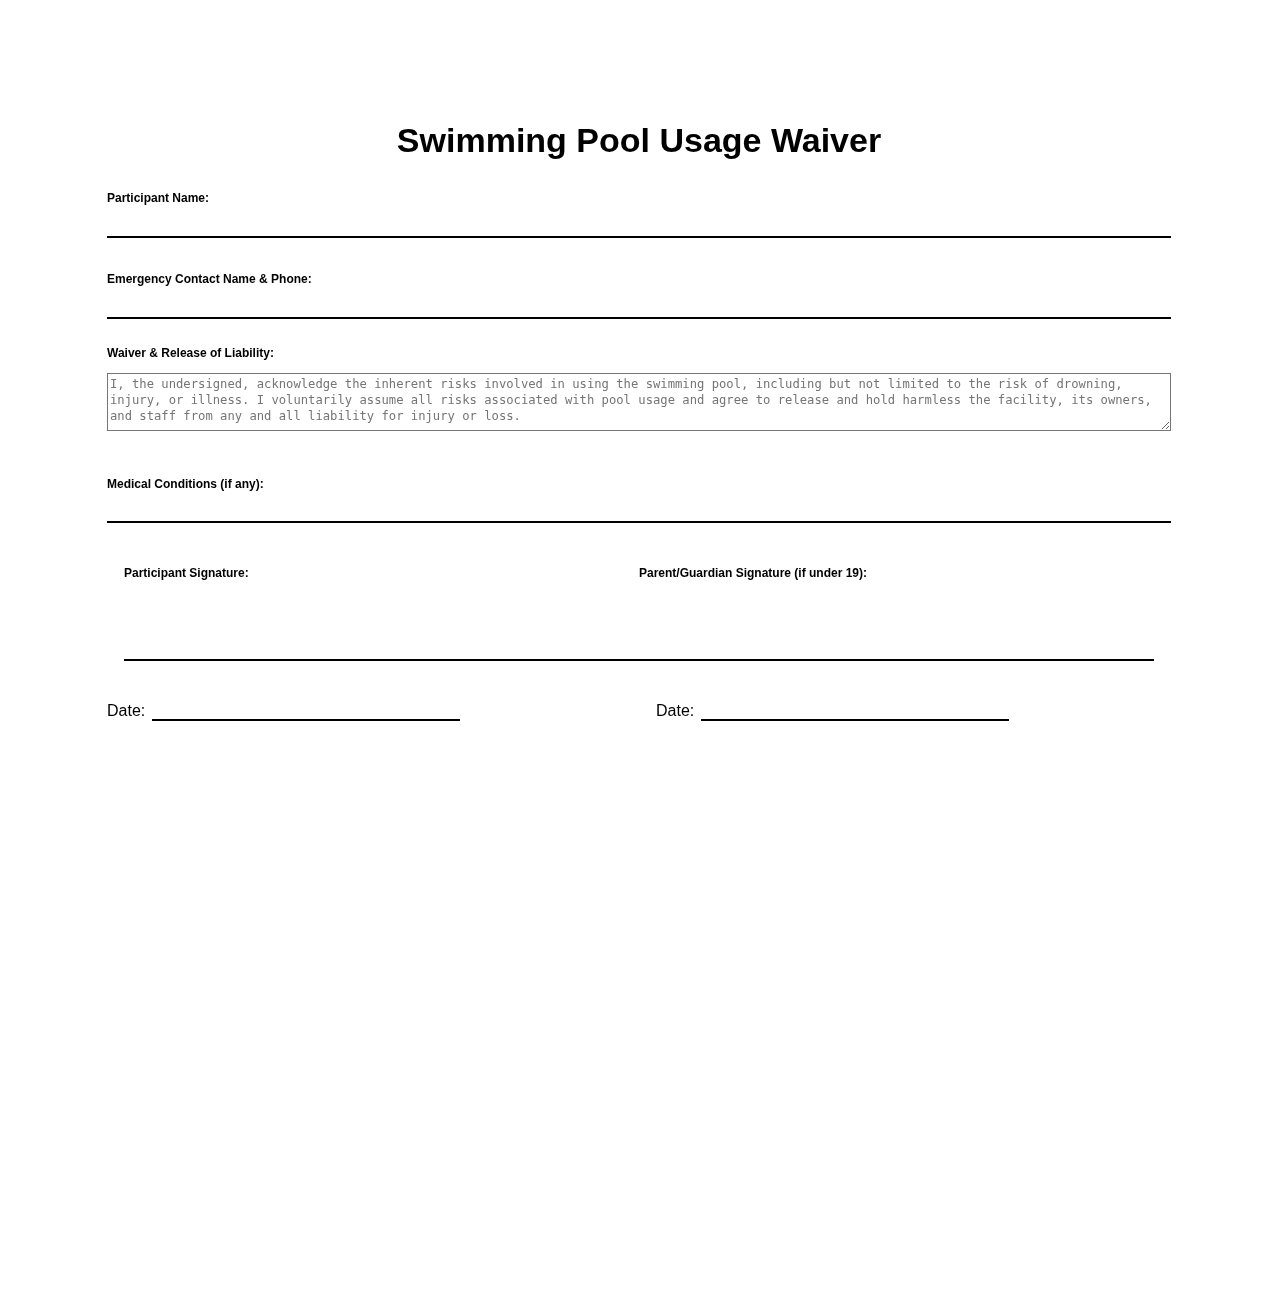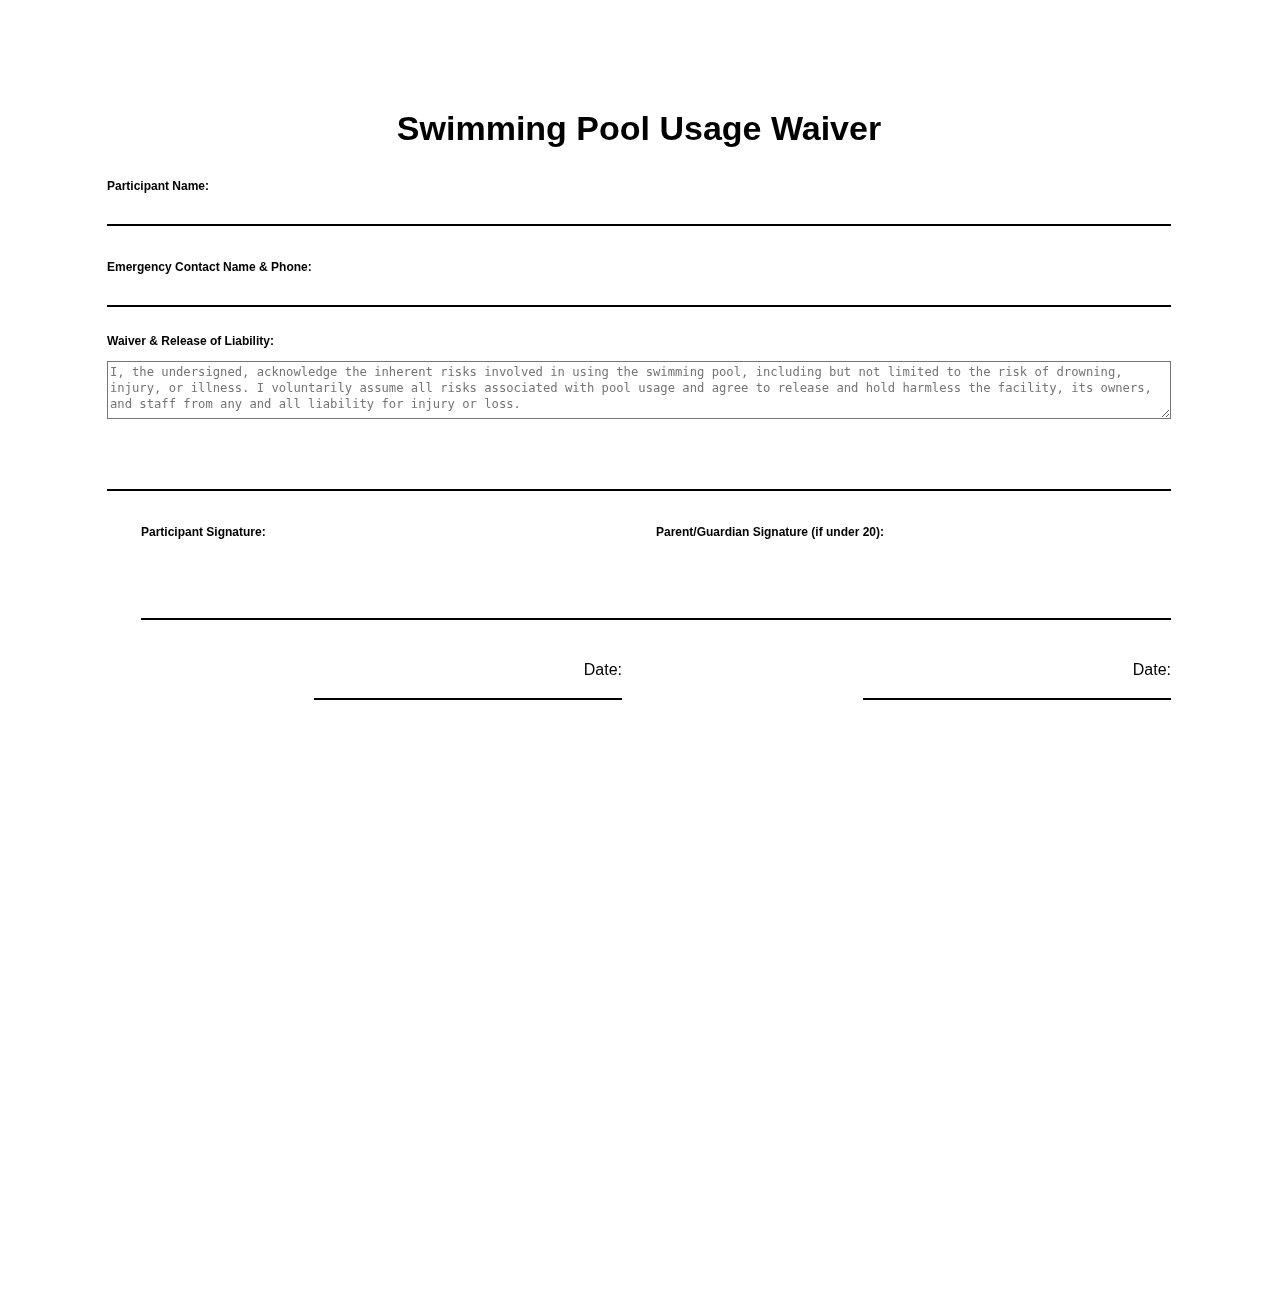--- a/index.html
+++ b/index.html
@@ -10,21 +10,21 @@
     height: 1300px;
     font-family: "Liberation Sans", "DejaVu Sans", sans-serif;
     color: #000000;
     -webkit-font-smoothing: antialiased;
   }
   .page {
     width: 1064px;
     margin: 0 auto;
   }
   .title {
-    margin: 4px;
+    margin: 16px;
     padding-top: 104px;
     font-size: 34px;
     line-height: 40px;
     font-weight: bold;
     text-align: center;
     letter-spacing: 0;
   }
   .flabel {
     display: block;
     font-size: 12px;
@@ -67,36 +67,35 @@
     color: #444444;
     resize: both;
     outline: none;
     overflow: hidden;
   }
   .waiver-textarea::placeholder {
     color: #757575;
     opacity: 1;
   }
   .sig-row {
-    margin-top: 32px;
+    margin-top: 41px;
     display: flex;
-    justify-content: flex-end;
+    justify-content: center;
   }
   .sig-col { width: 515px; }
   .sig-col .line-input { margin-top: 50px; }
   .date-row {
     margin-top: 39px;
     display: flex;
     justify-content: space-between;
   }
   .date-col {
     width: 515px;
     display: flex;
     align-items: flex-end;
-    flex-direction: column;
   }
   .date-label {
     font-size: 16px;
     font-weight: normal;
     line-height: 21px;
   }
   .date-input {
     display: inline-block;
     width: 308px;
     height: 18px;
@@ -126,30 +125,31 @@
     <label class="flabel">Emergency Contact Name &amp; Phone:</label>
     <input type="text" class="line-input" value="" style="">
   </div>
 
   <div class="field-waiver">
     <label class="flabel">Waiver &amp; Release of Liability:</label>
     <textarea class="waiver-textarea" placeholder="I, the undersigned, acknowledge the inherent risks involved in using the swimming pool, including but not limited to the risk of drowning, injury, or illness. I voluntarily assume all risks associated with pool usage and agree to release and hold harmless the facility, its owners, and staff from any and all liability for injury or loss." style=""></textarea>
   </div>
 
   <div class="field-medical">
+    <label class="flabel">Medical Conditions (if any):</label>
     <input type="text" class="line-input" value="" style="">
   </div>
 
   <div class="sig-row">
     <div class="sig-col">
       <label class="flabel">Participant Signature:</label>
       <input type="text" class="line-input" value="" style="">
     </div>
     <div class="sig-col">
-      <label class="flabel">Parent/Guardian Signature (if under 20):</label>
+      <label class="flabel">Parent/Guardian Signature (if under 19):</label>
       <input type="text" class="line-input" value="" style="">
     </div>
   </div>
 
   <div class="date-row">
     <div class="date-col">
       <span class="date-label">Date:</span>
       <input type="text" class="date-input" value="" style="">
     </div>
     <div class="date-col">

